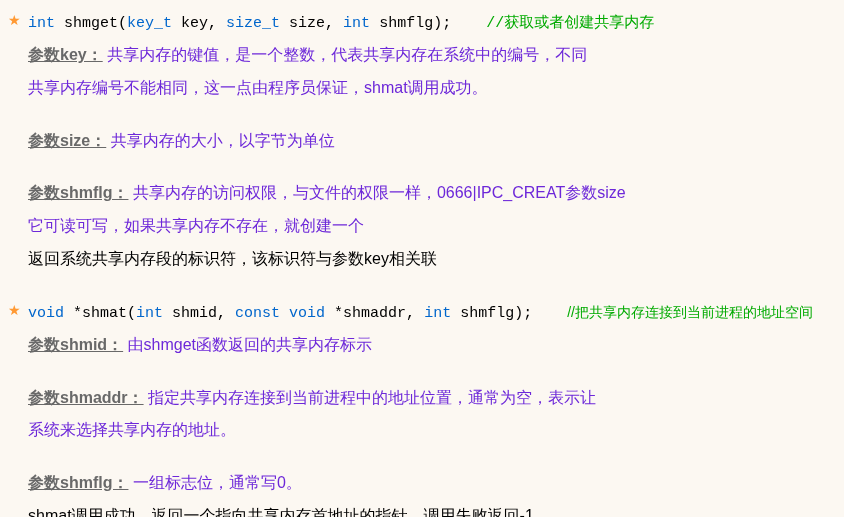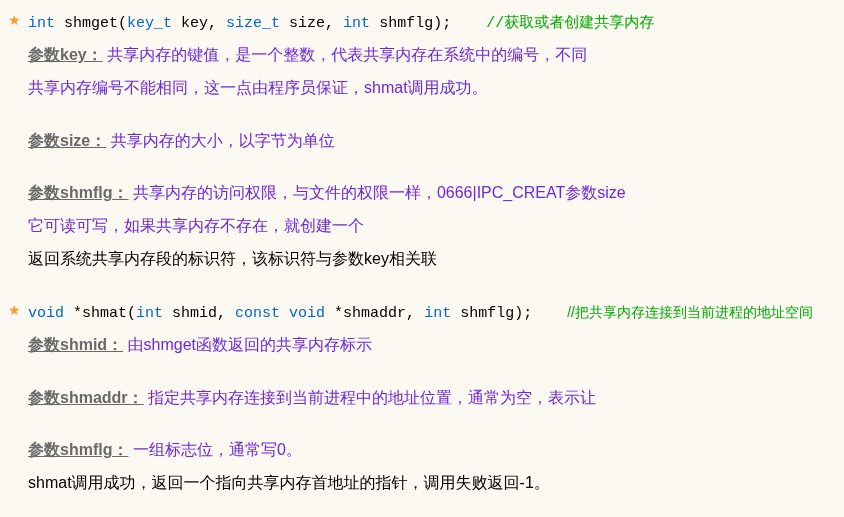--- a/index.html
+++ b/index.html
@@ -91,20 +91,21 @@
     <span class="param-label">参数shmid：</span>
     <span class="desc-blue">由shmget函数返回的共享内存标示</span>
   </div>
 
   <div class="spacer"></div>
 
   <div class="block">
     <span class="param-label">参数shmaddr：</span>
     <span class="desc-blue">指定共享内存连接到当前进程中的地址位置，通常为空，表示让</span>
   </div>
+  <div class="block desc-blue">系统来选择共享内存的地址。</div>
 
   <div class="spacer"></div>
 
   <div class="block">
     <span class="param-label">参数shmflg：</span>
     <span class="desc-blue">一组标志位，通常写0。</span>
   </div>
   <div class="block bold-purple">shmat调用成功，返回一个指向共享内存首地址的指针，调用失败返回-1。</div>
 
 </div>

